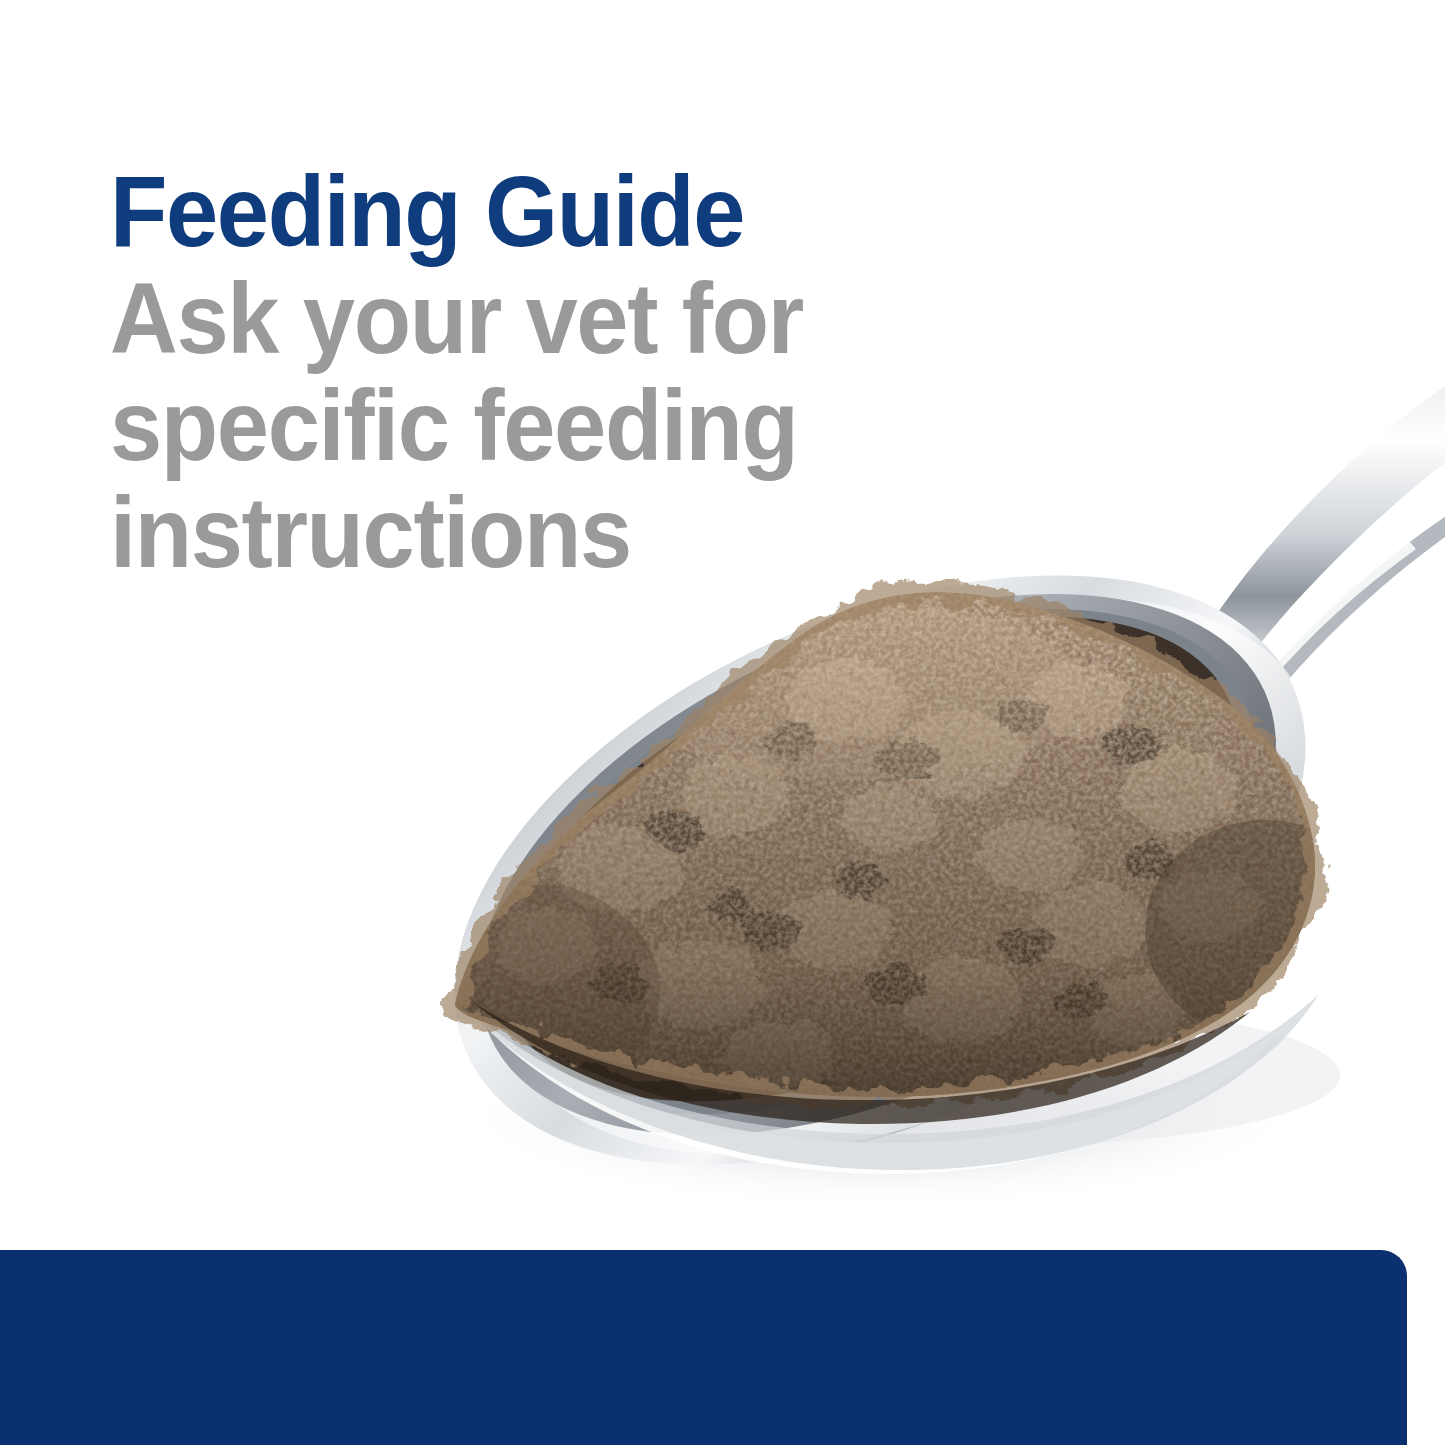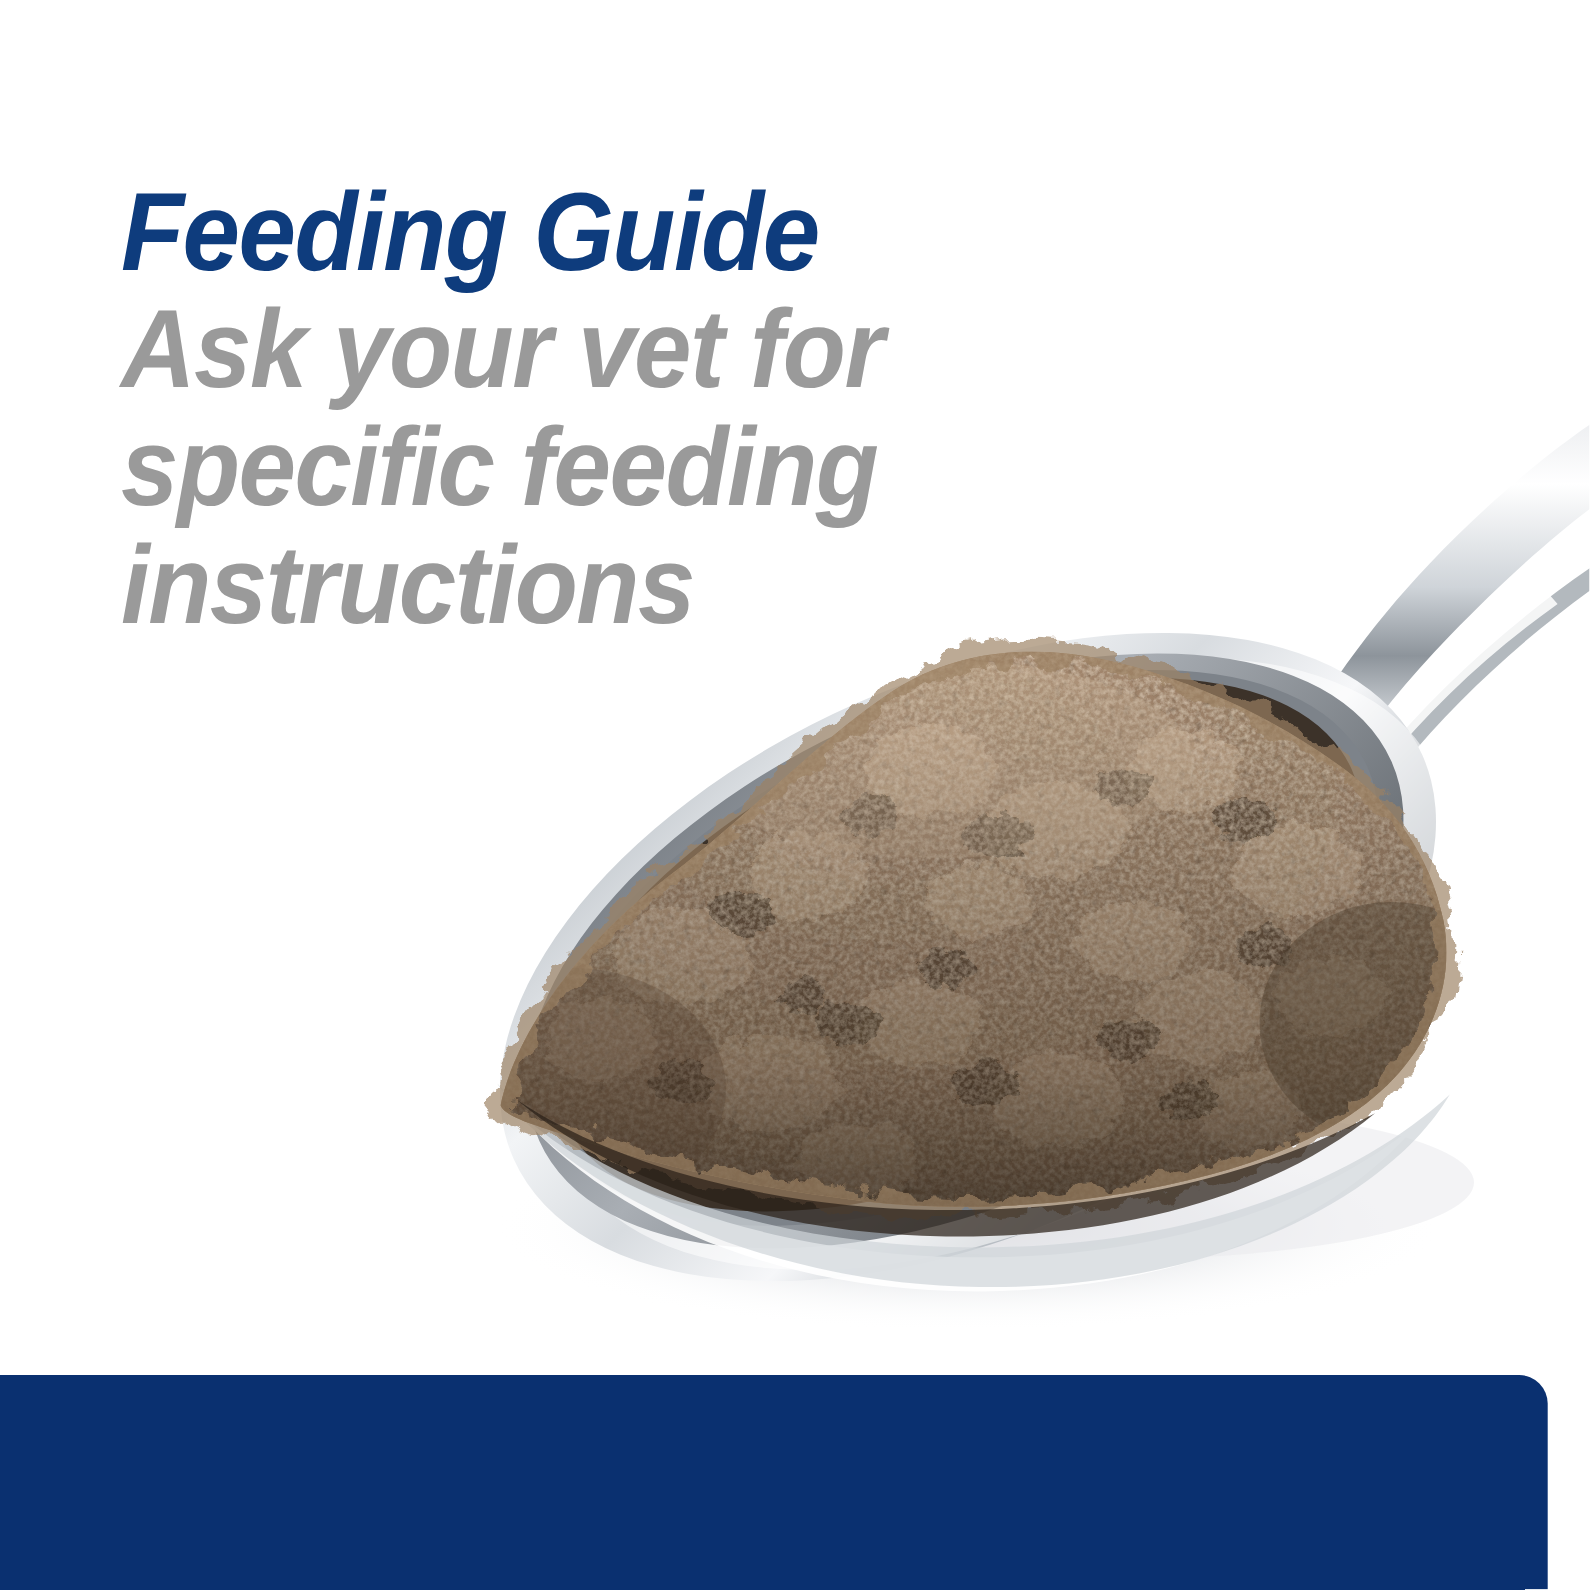--- a/index.html
+++ b/index.html
@@ -9,21 +9,20 @@
   }
   body {
     font-family: "Liberation Sans", sans-serif;
   }
   #page {
     position: relative;
     width: 1445px;
     height: 1445px;
     background: #ffffff;
     overflow: hidden;
-    font-style: italic;
   }
 
   
   #text-block {
     position: absolute;
     left: 110px;
     top: 158px;
     z-index: 40;
     width: 830px;
   }

